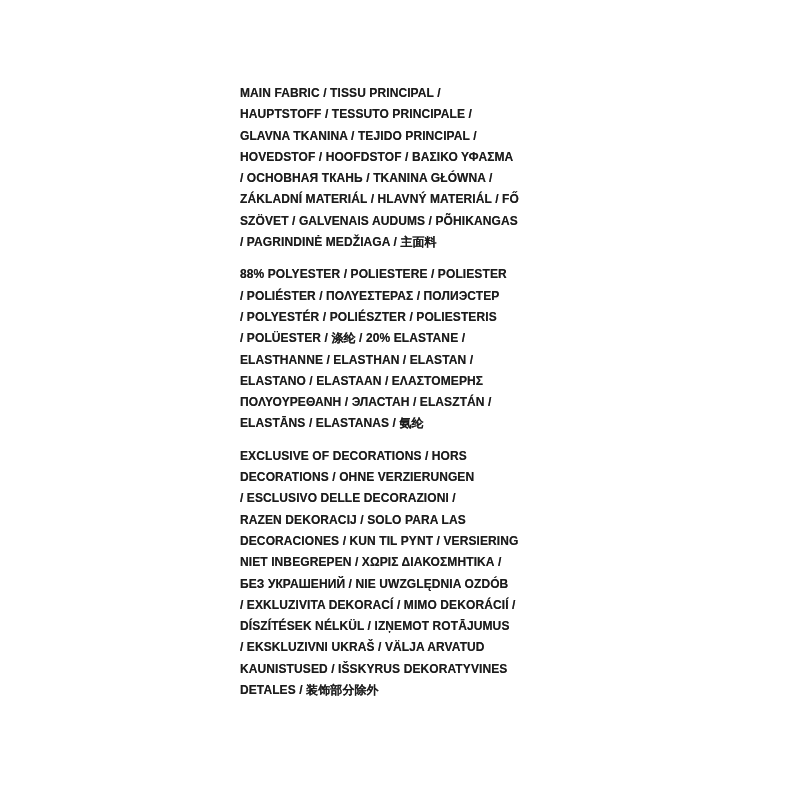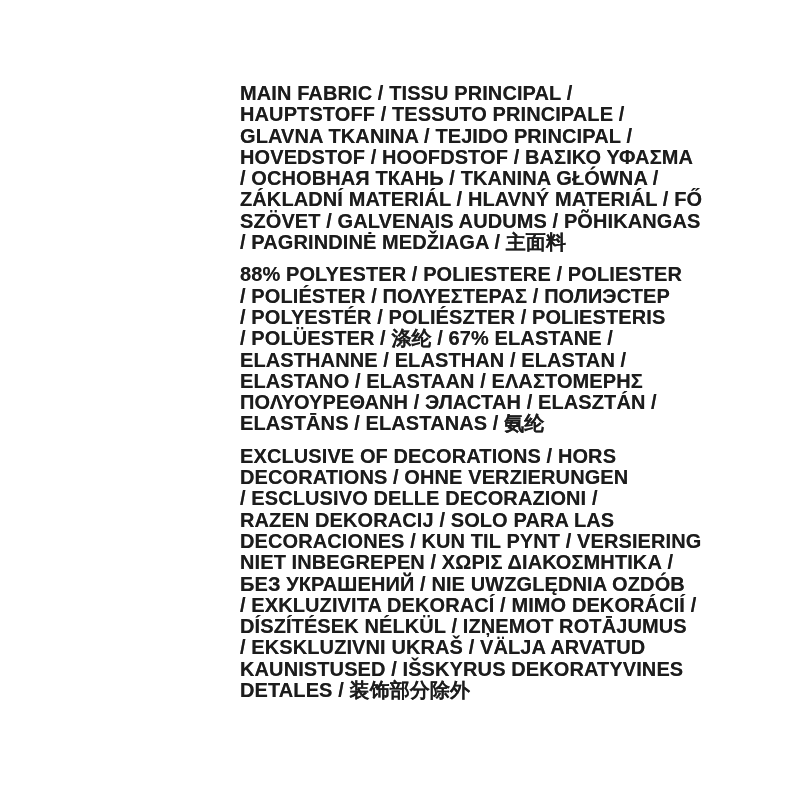--- a/index.html
+++ b/index.html
@@ -15,21 +15,21 @@
     font-family: "Liberation Sans", "DejaVu Sans", sans-serif;
   }
   .care-label {
     position: absolute;
     left: 240px;
     top: 83px;
     width: 380px;
   }
   .care-label p {
     margin: 0 0 11px 0;
-    font-size: 20px;
+    font-size: 12px;
     font-weight: 700;
     line-height: 21.3px;
     color: #1c1c1c;
     white-space: pre;
     letter-spacing: 0.1px;
     text-shadow: 0 0 0.5px rgba(25, 25, 25, 0.65);
   }
 </style>
 </head>
 <body>
@@ -39,21 +39,21 @@
 HAUPTSTOFF / TESSUTO PRINCIPALE /
 GLAVNA TKANINA / TEJIDO PRINCIPAL /
 HOVEDSTOF / HOOFDSTOF / ΒΑΣΙΚΟ ΥΦΑΣΜΑ
 / ОСНОВНАЯ ТКАНЬ / TKANINA GŁÓWNA /
 ZÁKLADNÍ MATERIÁL / HLAVNÝ MATERIÁL / FŐ
 SZÖVET / GALVENAIS AUDUMS / PÕHIKANGAS
 / PAGRINDINĖ MEDŽIAGA / 主面料</p>
   <p>88% POLYESTER / POLIESTERE / POLIESTER
 / POLIÉSTER / ΠΟΛΥΕΣΤΕΡΑΣ / ПОЛИЭСТЕР
 / POLYESTÉR / POLIÉSZTER / POLIESTERIS
-/ POLÜESTER / 涤纶 / 67% ELASTANE /
+/ POLÜESTER / 涤纶 / 20% ELASTANE /
 ELASTHANNE / ELASTHAN / ELASTAN /
 ELASTANO / ELASTAAN / ΕΛΑΣΤΟΜΕΡΗΣ
 ΠΟΛΥΟΥΡΕΘΑΝΗ / ЭЛАСТАН / ELASZTÁN /
 ELASTĀNS / ELASTANAS / 氨纶</p>
   <p>EXCLUSIVE OF DECORATIONS / HORS
 DECORATIONS / OHNE VERZIERUNGEN
 / ESCLUSIVO DELLE DECORAZIONI /
 RAZEN DEKORACIJ / SOLO PARA LAS
 DECORACIONES / KUN TIL PYNT / VERSIERING
 NIET INBEGREPEN / ΧΩΡΙΣ ΔΙΑΚΟΣΜΗΤΙΚΑ /

